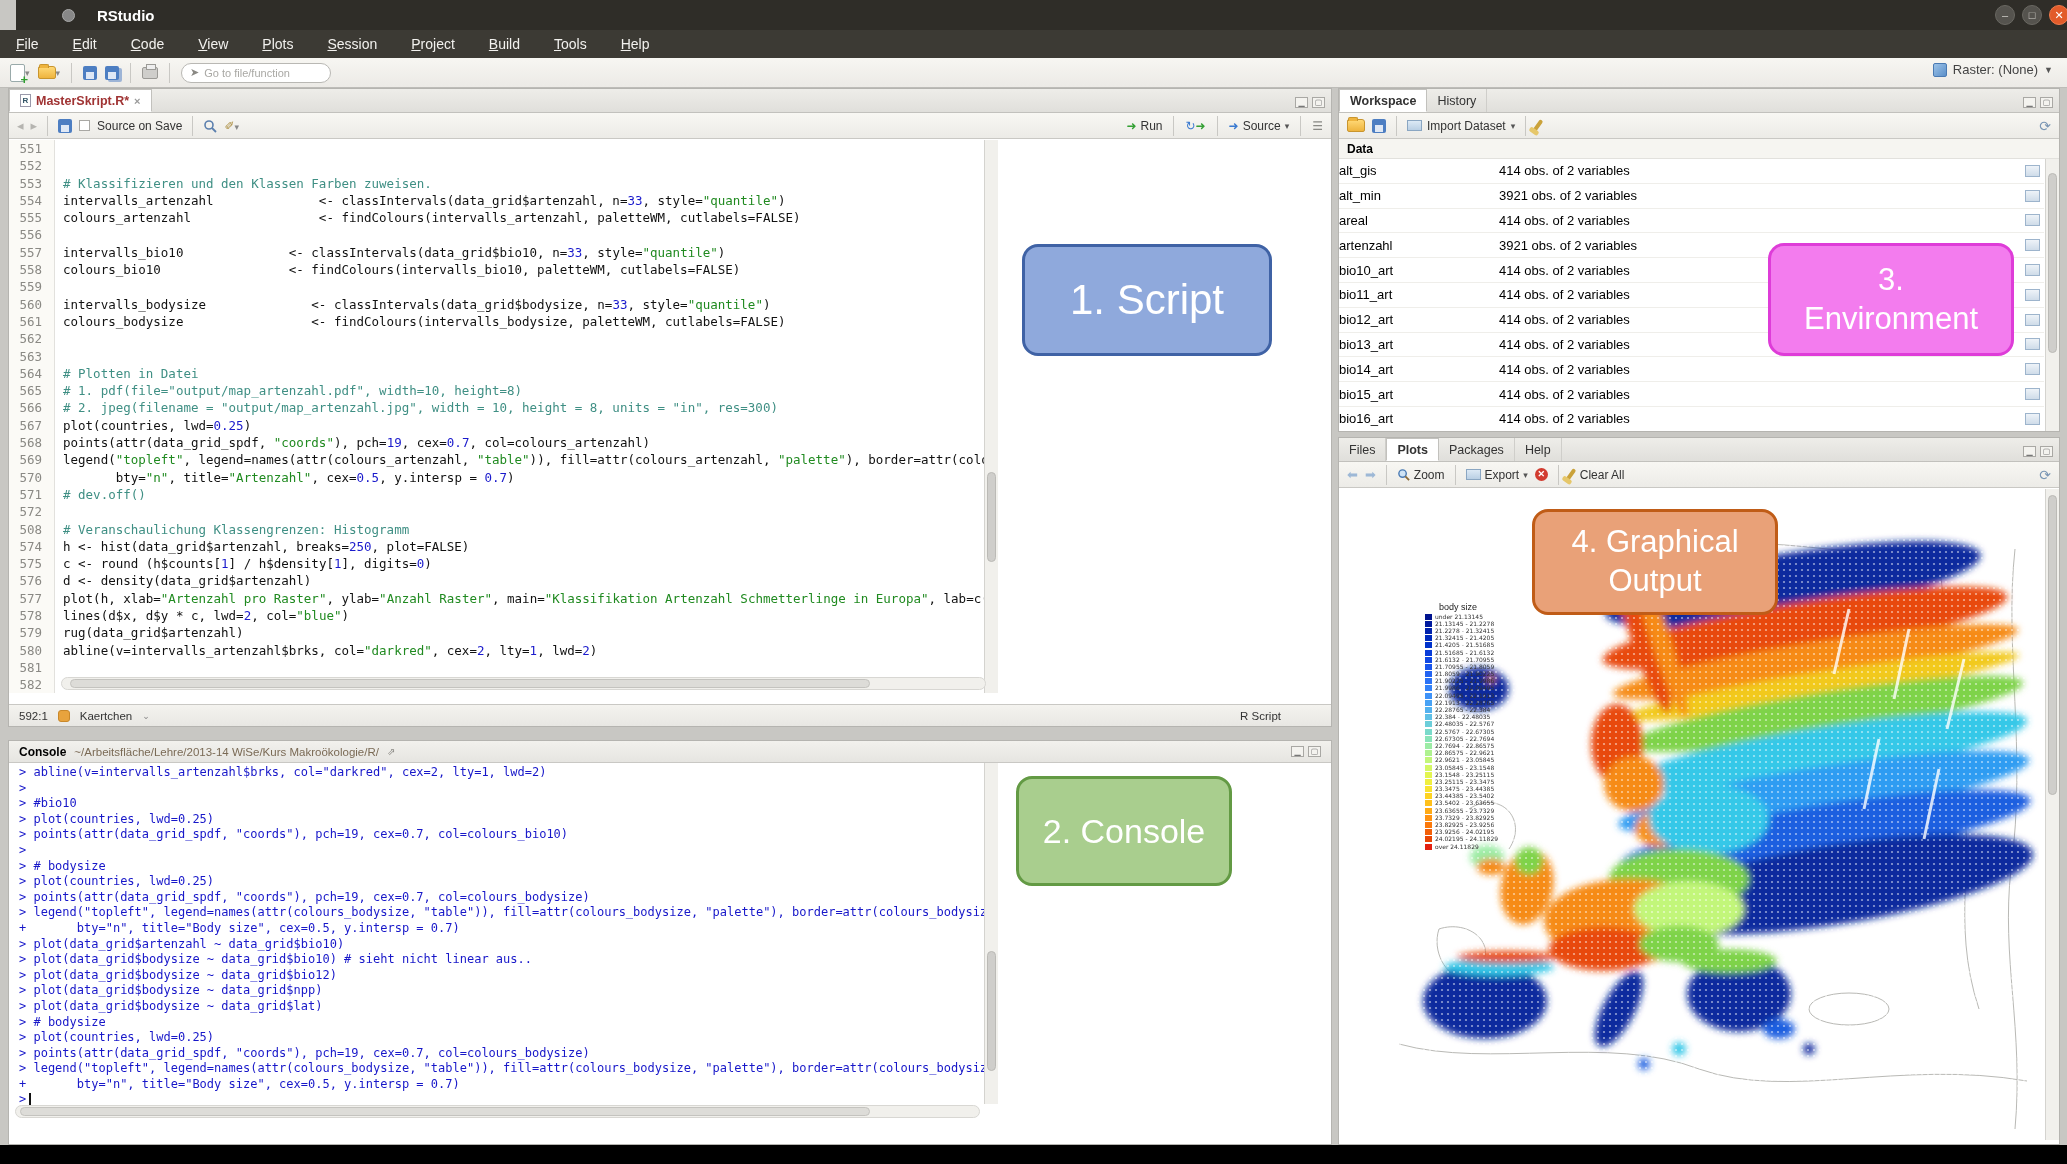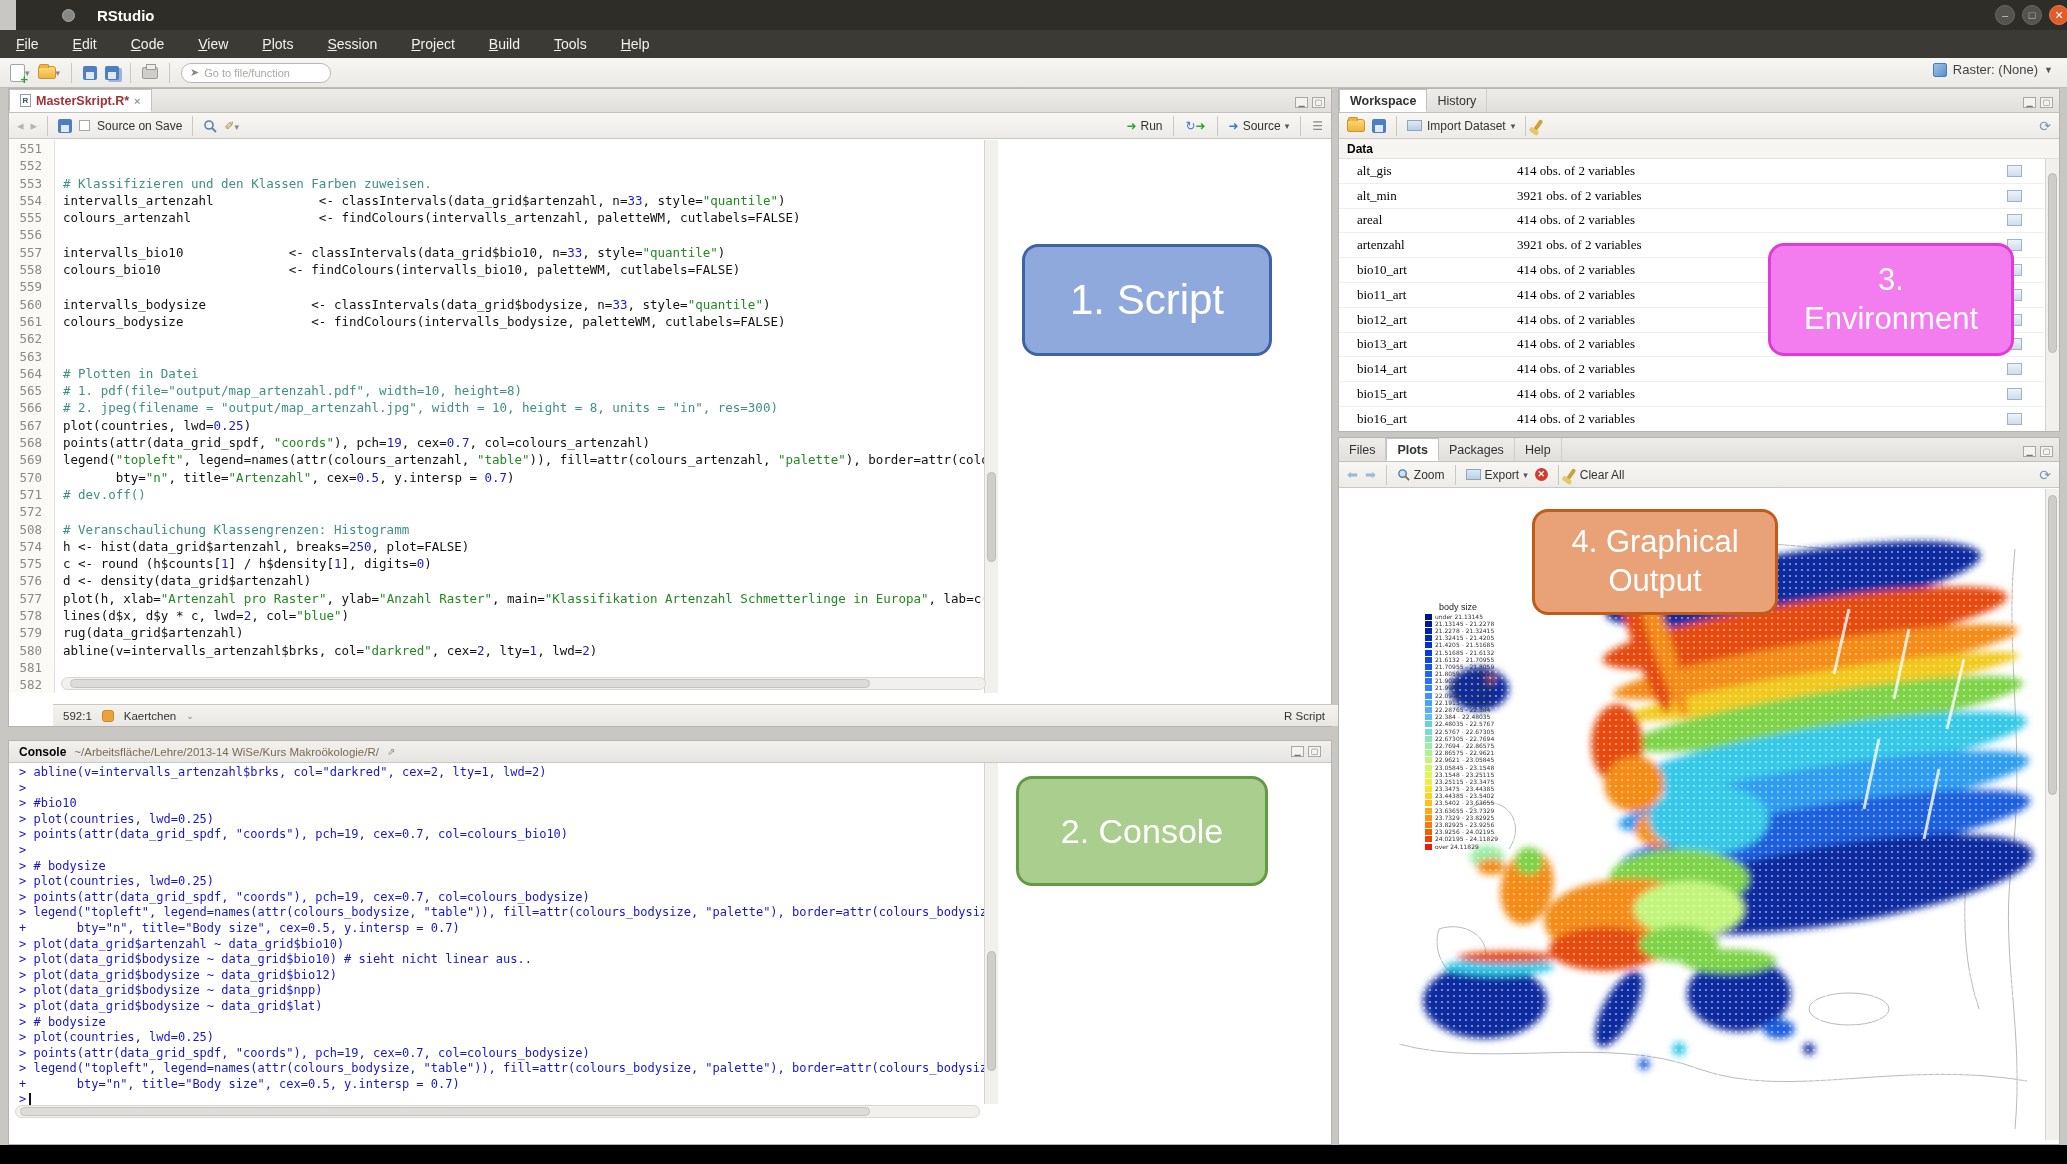--- a/index.html
+++ b/index.html
@@ -69,42 +69,42 @@
   .cl { display:flex; white-space:pre; }
   .ln { width:46px; text-align:right; padding-right:12px; color:#8a8984; background:#fbfaf6;
         border-right:1px solid #e2e1dd; flex:0 0 auto; }
   .cd { padding-left:8px; color:#111; }
   .tok-com { color:#3f8f84; }
   .tok-str { color:#208a20; }
   .tok-num { color:#1a1acc; }
   #editor-vscroll { right:333px; top:51px; bottom:33px; }
   #editor-hscroll { left:52px; bottom:36px; width:925px; }
   #editor-status { position:absolute; left:0; bottom:0; width:100%; height:22px; background:linear-gradient(#f4f3ef,#e8e7e3);
-                   border-top:1px solid #c9c8c4; display:flex; align-items:center; gap:10px; padding:0 10px; font-size:11.5px; color:#333;margin-left:44px;}
+                   border-top:1px solid #c9c8c4; display:flex; align-items:center; gap:10px; padding:0 10px; font-size:11.5px; color:#333;}
   .fn-ic { width:12px; height:12px; background:#e8a33d; border-radius:3px; border:1px solid #c9882a; }
   #rscript-label { margin-left:auto; margin-right:40px; }
 
   
   #console-pane { left:8px; top:740px; width:1324px; height:405px; }
   #console-header { height:22px; background:linear-gradient(#f2f1ed,#e6e5e1); border-bottom:1px solid #c9c8c4;
                     display:flex; align-items:center; gap:8px; padding:0 10px; font-size:12px; }
   #console-title { font-weight:bold; }
   #console-path { color:#7a6a55; font-size:11.5px; }
   #console-body { position:absolute; left:0; top:22px; width:978px; bottom:0; overflow:hidden; padding:2px 0 0 10px;
                   font-family:"DejaVu Sans Mono", monospace; font-size:12px; line-height:15.6px; color:#1717c9; white-space:pre; }
   #console-body .conl:last-child::after { content:""; display:inline-block; width:2px; height:12px; background:#111; vertical-align:-2px; margin-left:3px;}
   #console-vscroll { right:333px; top:22px; bottom:40px; }
   #console-hscroll { left:6px; bottom:26px; width:965px; }
 
   
   #ws-pane { left:1338px; top:88px; width:722px; height:344px; }
   #ws-list { position:absolute; left:0; top:70px; right:15px; bottom:0; overflow:hidden; }
   #ws-data-hdr { height:20px; font-size:12px; font-weight:bold; padding:3px 8px 0; background:#f6f5f1; border-bottom:1px solid #e2e1dd;}
   .ws-row { height:24.8px; display:flex; align-items:center; border-bottom:1px solid #efeeea;
-            font-family:Liberation Serif, serif; font-size:13px; padding:0 18px; }
+            font-family:Liberation Sans, sans-serif; font-size:13px; padding:0 0; }
   .ws-name { width:160px; }
   .ws-desc { flex:1; }
   .ws-grid-ic { width:15px; height:12px; border:1px solid #9db4cc;
                 background:linear-gradient(#eef3f8,#cfdce9); margin-right:4px; }
   #ws-vscroll { right:0; top:70px; bottom:0; }
 
   
   #plots-pane { left:1338px; top:437px; width:722px; height:708px; }
   #plot-area { position:absolute; left:0; top:51px; right:15px; bottom:4px; background:#fff; overflow:hidden;}
   #plots-vscroll { right:0; top:51px; bottom:4px; }
@@ -119,21 +119,21 @@
   #legend-title { font-size:9px; color:#222; margin-left:14px; margin-bottom:1px; }
   .leg-row { display:flex; align-items:center; height:7.2px; }
   .leg-sw { width:7px; height:6px; margin-right:3px; flex:0 0 auto; }
   .leg-lb { font-size:6.5px; color:#333; white-space:nowrap; font-family:"DejaVu Sans", sans-serif; transform:scale(.92); transform-origin:left center;}
 
   
   .callout { position:absolute; border-radius:16px; color:#fff; text-align:center; z-index:30;
              display:flex; flex-direction:column; justify-content:center; line-height:1.25;
              font-size:31px; }
   #anno-script   { left:1022px; top:244px; width:250px; height:112px; background:#8fa9dc; border:3px solid #3f62a5; font-size:42px;}
-  #anno-console  { left:1016px; top:776px; width:252px; height:110px; background:#a9ce8e; border:3px solid #639a44; font-size:34px;}
+  #anno-console  { left:1016px; top:776px; width:216px; height:110px; background:#a9ce8e; border:3px solid #639a44; font-size:34px;}
   #anno-env      { left:1768px; top:243px; width:246px; height:113px; background:#f37cee; border:3px solid #de3cd8; }
   #anno-graph    { left:1532px; top:509px; width:246px; height:106px; background:#e9a178; border:3px solid #c05c17; }
 
   #bottom-bar { position:absolute; left:0; top:1145px; width:2067px; height:19px; background:#000; }
 </style>
 </head>
 <body>
 
 <div id="titlebar">
   <div id="app-dot"></div>

